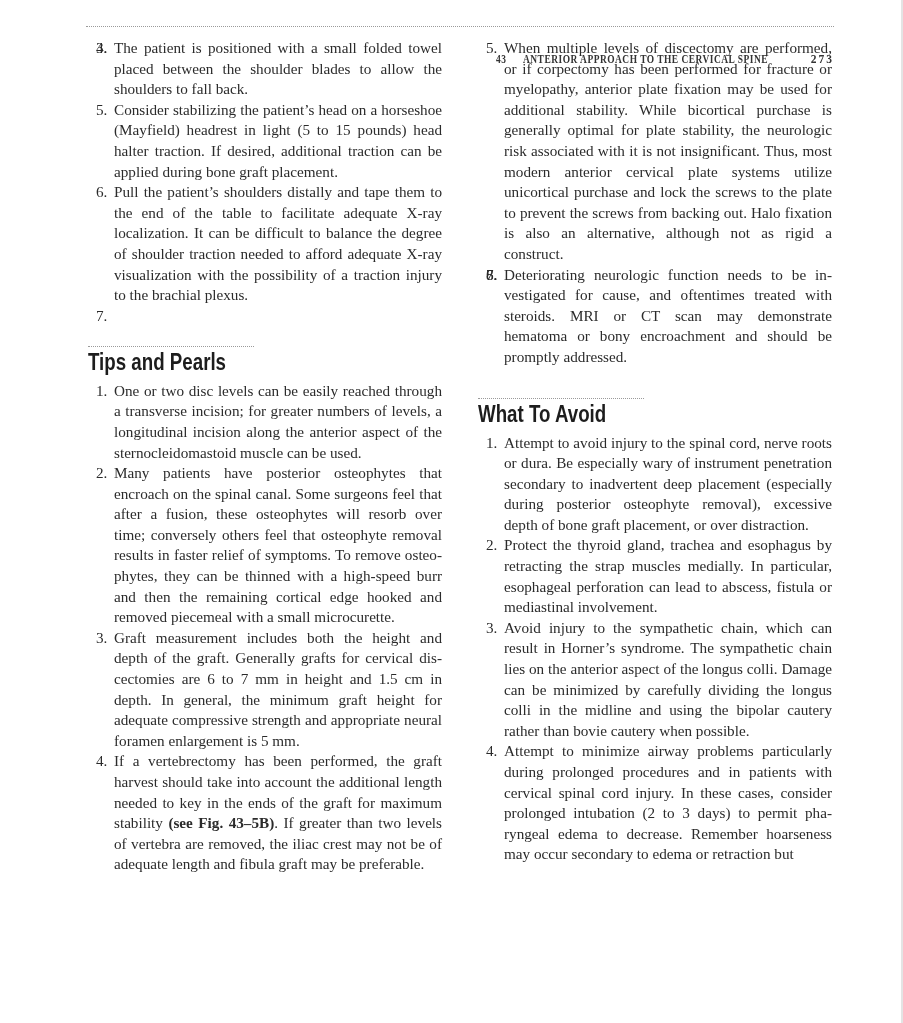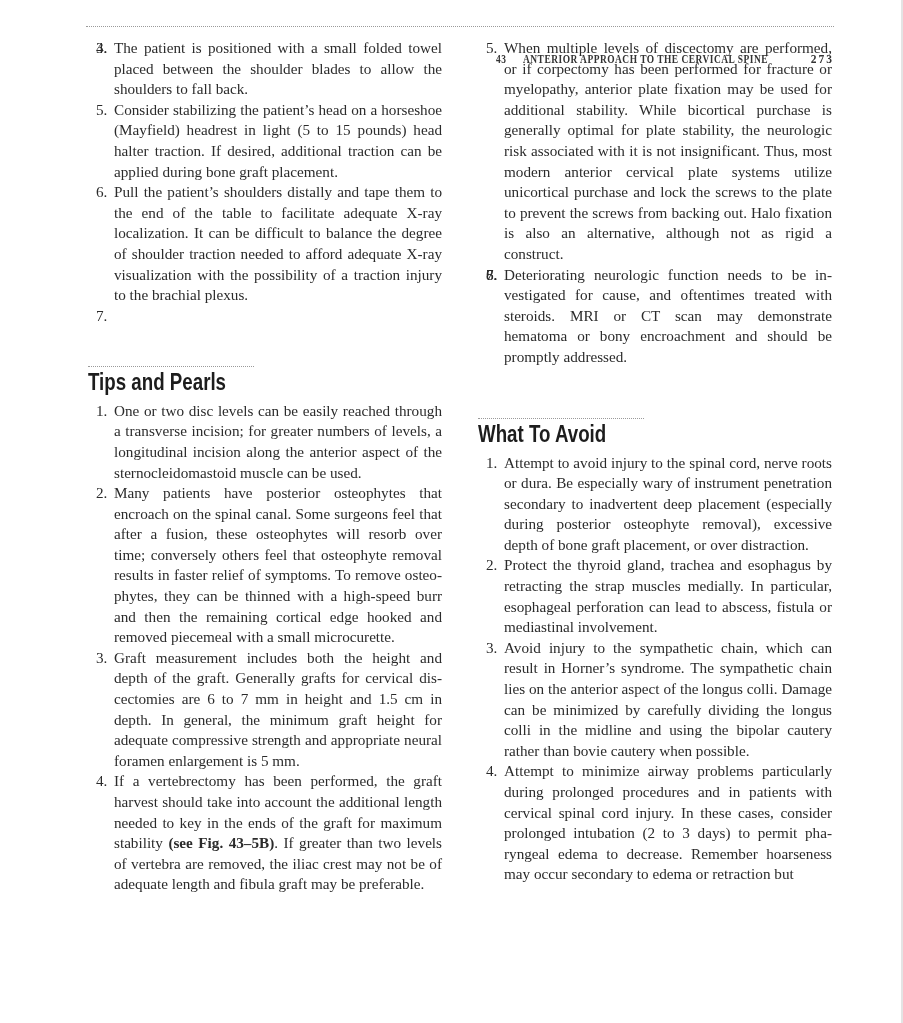--- a/index.html
+++ b/index.html
@@ -126,41 +126,41 @@
 
 <div class="column col-left">
   <ol class="items">
     <li><span class="num">3.</span></li>
     <li><span class="num">4.</span><span>The patient is positioned with a small folded towel placed between the shoulder blades to allow the shoulders to fall back.</span></li>
     <li><span class="num">5.</span><span>Consider stabilizing the patient’s head on a horse­shoe (Mayfield) headrest in light (5 to 15 pounds) head halter traction. If desired, additional traction can be applied during bone graft placement.</span></li>
     <li><span class="num">6.</span><span>Pull the patient’s shoulders distally and tape them to the end of the table to facilitate adequate X-ray localization. It can be difficult to balance the degree of shoulder traction needed to afford adequate X-ray visualization with the possibility of a traction injury to the brachial plexus.</span></li>
     <li><span class="num">7.</span></li>
   </ol>
 
-  <div class="section" style="margin-top:60px;">
+  <div class="section" style="margin-top:40px;">
     <div class="section-rule"></div>
     <h2 class="section-title">Tips and Pearls</h2>
     <ol class="items">
       <li><span class="num">1.</span><span>One or two disc levels can be easily reached through a transverse incision; for greater numbers of levels, a longitudinal incision along the anterior aspect of the sternocleidomastoid muscle can be used.</span></li>
       <li><span class="num">2.</span><span>Many patients have posterior osteophytes that encroach on the spinal canal. Some surgeons feel that after a fusion, these osteophytes will resorb over time; conversely others feel that osteophyte removal results in faster relief of symptoms. To remove osteo­phytes, they can be thinned with a high-speed burr and then the remaining cortical edge hooked and removed piecemeal with a small microcurette.</span></li>
       <li><span class="num">3.</span><span>Graft measurement includes both the height and depth of the graft. Generally grafts for cervical dis­cectomies are 6 to 7 mm in height and 1.5 cm in depth. In general, the minimum graft height for adequate compressive strength and appropriate neural foramen enlargement is 5 mm.</span></li>
       <li><span class="num">4.</span><span>If a vertebrectomy has been performed, the graft harvest should take into account the additional length needed to key in the ends of the graft for maximum stability </span><span class="bold">(see Fig. 43–5B)</span><span>. If greater than two levels of vertebra are removed, the iliac crest may not be of adequate length and fibula graft may be preferable.</span></li>
     </ol>
   </div>
 </div>
 
 <div class="column col-right">
   <ol class="items">
     <li><span class="num">5.</span><span>When multiple levels of discectomy are performed, or if corpectomy has been performed for fracture or myelopathy, anterior plate fixation may be used for additional stability. While bicortical purchase is generally optimal for plate stability, the neurologic risk associated with it is not insignificant. Thus, most modern anterior cervical plate systems utilize unicortical purchase and lock the screws to the plate to prevent the screws from backing out. Halo fixation is also an alternative, although not as rigid a construct.</span></li>
     <li><span class="num">6.</span></li>
     <li><span class="num">7.</span></li>
     <li><span class="num">8.</span><span>Deteriorating neurologic function needs to be in­vestigated for cause, and oftentimes treated with steroids. MRI or CT scan may demonstrate hematoma or bony encroachment and should be promptly addressed.</span></li>
   </ol>
 
-  <div class="section" style="margin-top:50px;">
+  <div class="section" style="margin-top:30px;">
     <div class="section-rule"></div>
     <h2 class="section-title">What To Avoid</h2>
     <ol class="items">
       <li><span class="num">1.</span><span>Attempt to avoid injury to the spinal cord, nerve roots or dura. Be especially wary of instrument pen­etration secondary to inadvertent deep placement (especially during posterior osteophyte removal), excessive depth of bone graft placement, or over distraction.</span></li>
       <li><span class="num">2.</span><span>Protect the thyroid gland, trachea and esophagus by retracting the strap muscles medially. In particular, esophageal perforation can lead to abscess, fistula or mediastinal involvement.</span></li>
       <li><span class="num">3.</span><span>Avoid injury to the sympathetic chain, which can result in Horner’s syndrome. The sympathetic chain lies on the anterior aspect of the longus colli. Damage can be minimized by carefully dividing the longus colli in the midline and using the bipolar cautery rather than bovie cautery when possible.</span></li>
       <li><span class="num">4.</span><span>Attempt to minimize airway problems particularly during prolonged procedures and in patients with cervical spinal cord injury. In these cases, consider prolonged intubation (2 to 3 days) to permit pha­ryngeal edema to decrease. Remember hoarseness may occur secondary to edema or retraction but</span></li>
     </ol>
   </div>
 </div>

